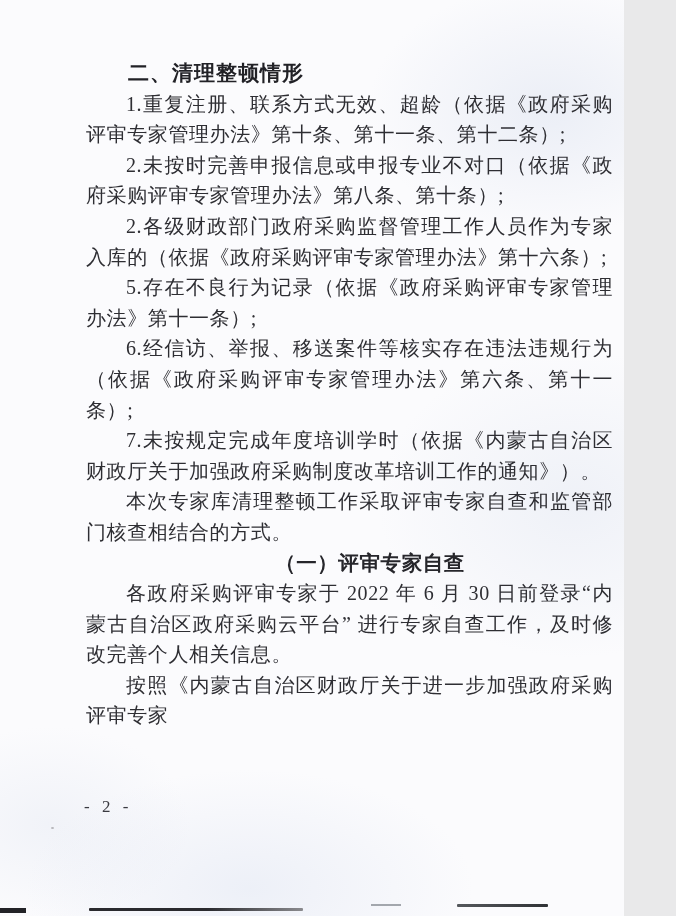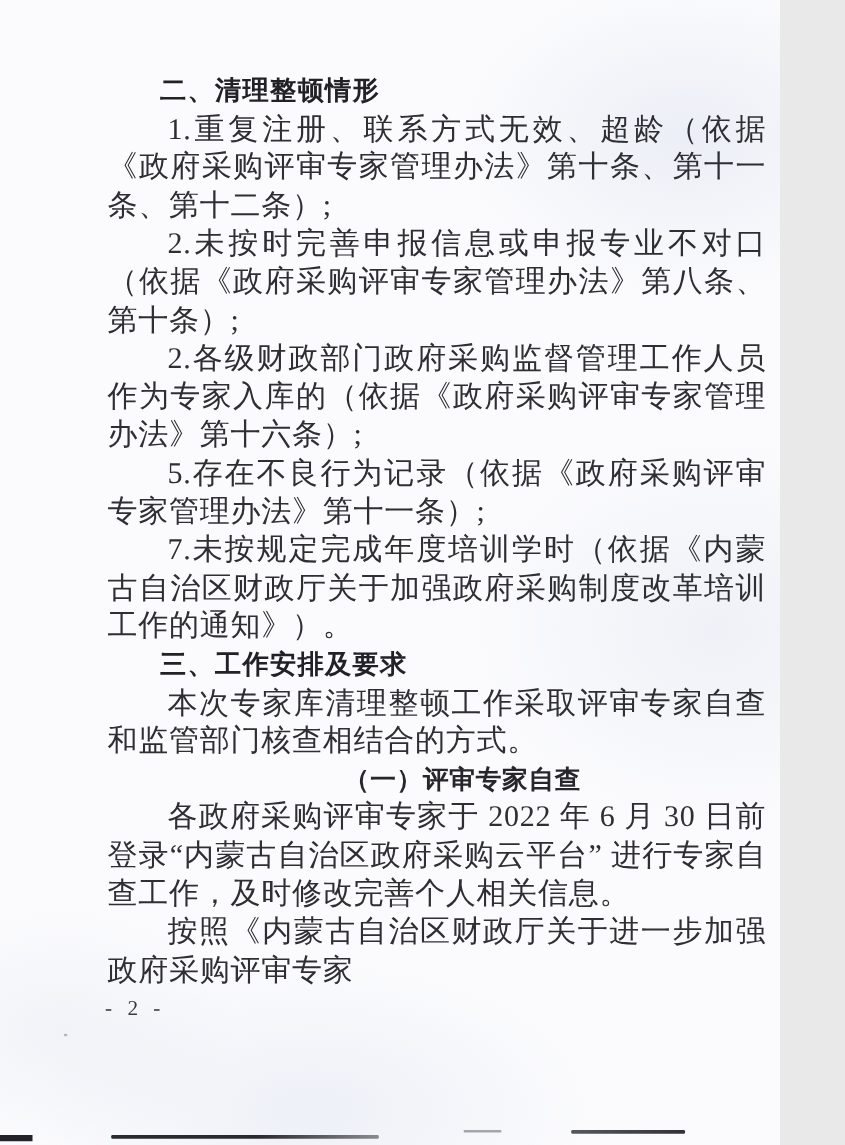--- a/index.html
+++ b/index.html
@@ -19,21 +19,21 @@
       radial-gradient(320px 170px at 40% 97%, rgba(208,217,236,0.33), transparent 70%),
       radial-gradient(200px 140px at 8% 90%, rgba(210,218,234,0.25), transparent 70%),
       #fbfbfd;
   }
   .content {
     position: absolute;
     left: 86px; top: 58px; width: 527px;
   }
   .content p {
     margin: 0;
-    font-size: 24px;
+    font-size: 20px;
     line-height: 30.6px;
     letter-spacing: 0.6px;
     text-align: justify;
     text-justify: inter-ideograph;
     word-break: break-all;
     text-indent: 2em;
     color: #2e2e33;
   }
   .content p.h {
     font-family: "Liberation Sans", "DejaVu Sans", sans-serif;
@@ -74,22 +74,22 @@
 </head>
 <body>
 
 <div class="page">
   <div class="content">
     <p class="h">二、清理整顿情形</p>
     <p>1.重复注册、联系方式无效、超龄（依据《政府采购评审专家管理办法》第十条、第十一条、第十二条）;</p>
     <p>2.未按时完善申报信息或申报专业不对口（依据《政府采购评审专家管理办法》第八条、第十条）;</p>
     <p>2.各级财政部门政府采购监督管理工作人员作为专家入库的（依据《政府采购评审专家管理办法》第十六条）;</p>
     <p>5.存在不良行为记录（依据《政府采购评审专家管理办法》第十一条）;</p>
+    <p>6.经信访、举报、移送案件等核实存在违法违规行为（依据《政府采购评审专家管理办法》第六条、第十一条）;</p>
     <p>7.未按规定完成年度培训学时（依据《内蒙古自治区财政厅关于加强政府采购制度改革培训工作的通知》）。</p>
-    <p class="h">三、工作安排及要求</p>
     <p>本次专家库清理整顿工作采取评审专家自查和监管部门核查相结合的方式。</p>
     <p class="sh">（一）评审专家自查</p>
     <p>各政府采购评审专家于 2022 年 6 月 30 日前登录“内蒙古自治区政府采购云平台” 进行专家自查工作，及时修改完善个人相关信息。</p>
     <p>按照《内蒙古自治区财政厅关于进一步加强政府采购评审专家</p>
   </div>
 
   <div class="pagenum">- 2 -</div>
 
   <div class="speck"></div>
   <div class="artifact a1"></div>

